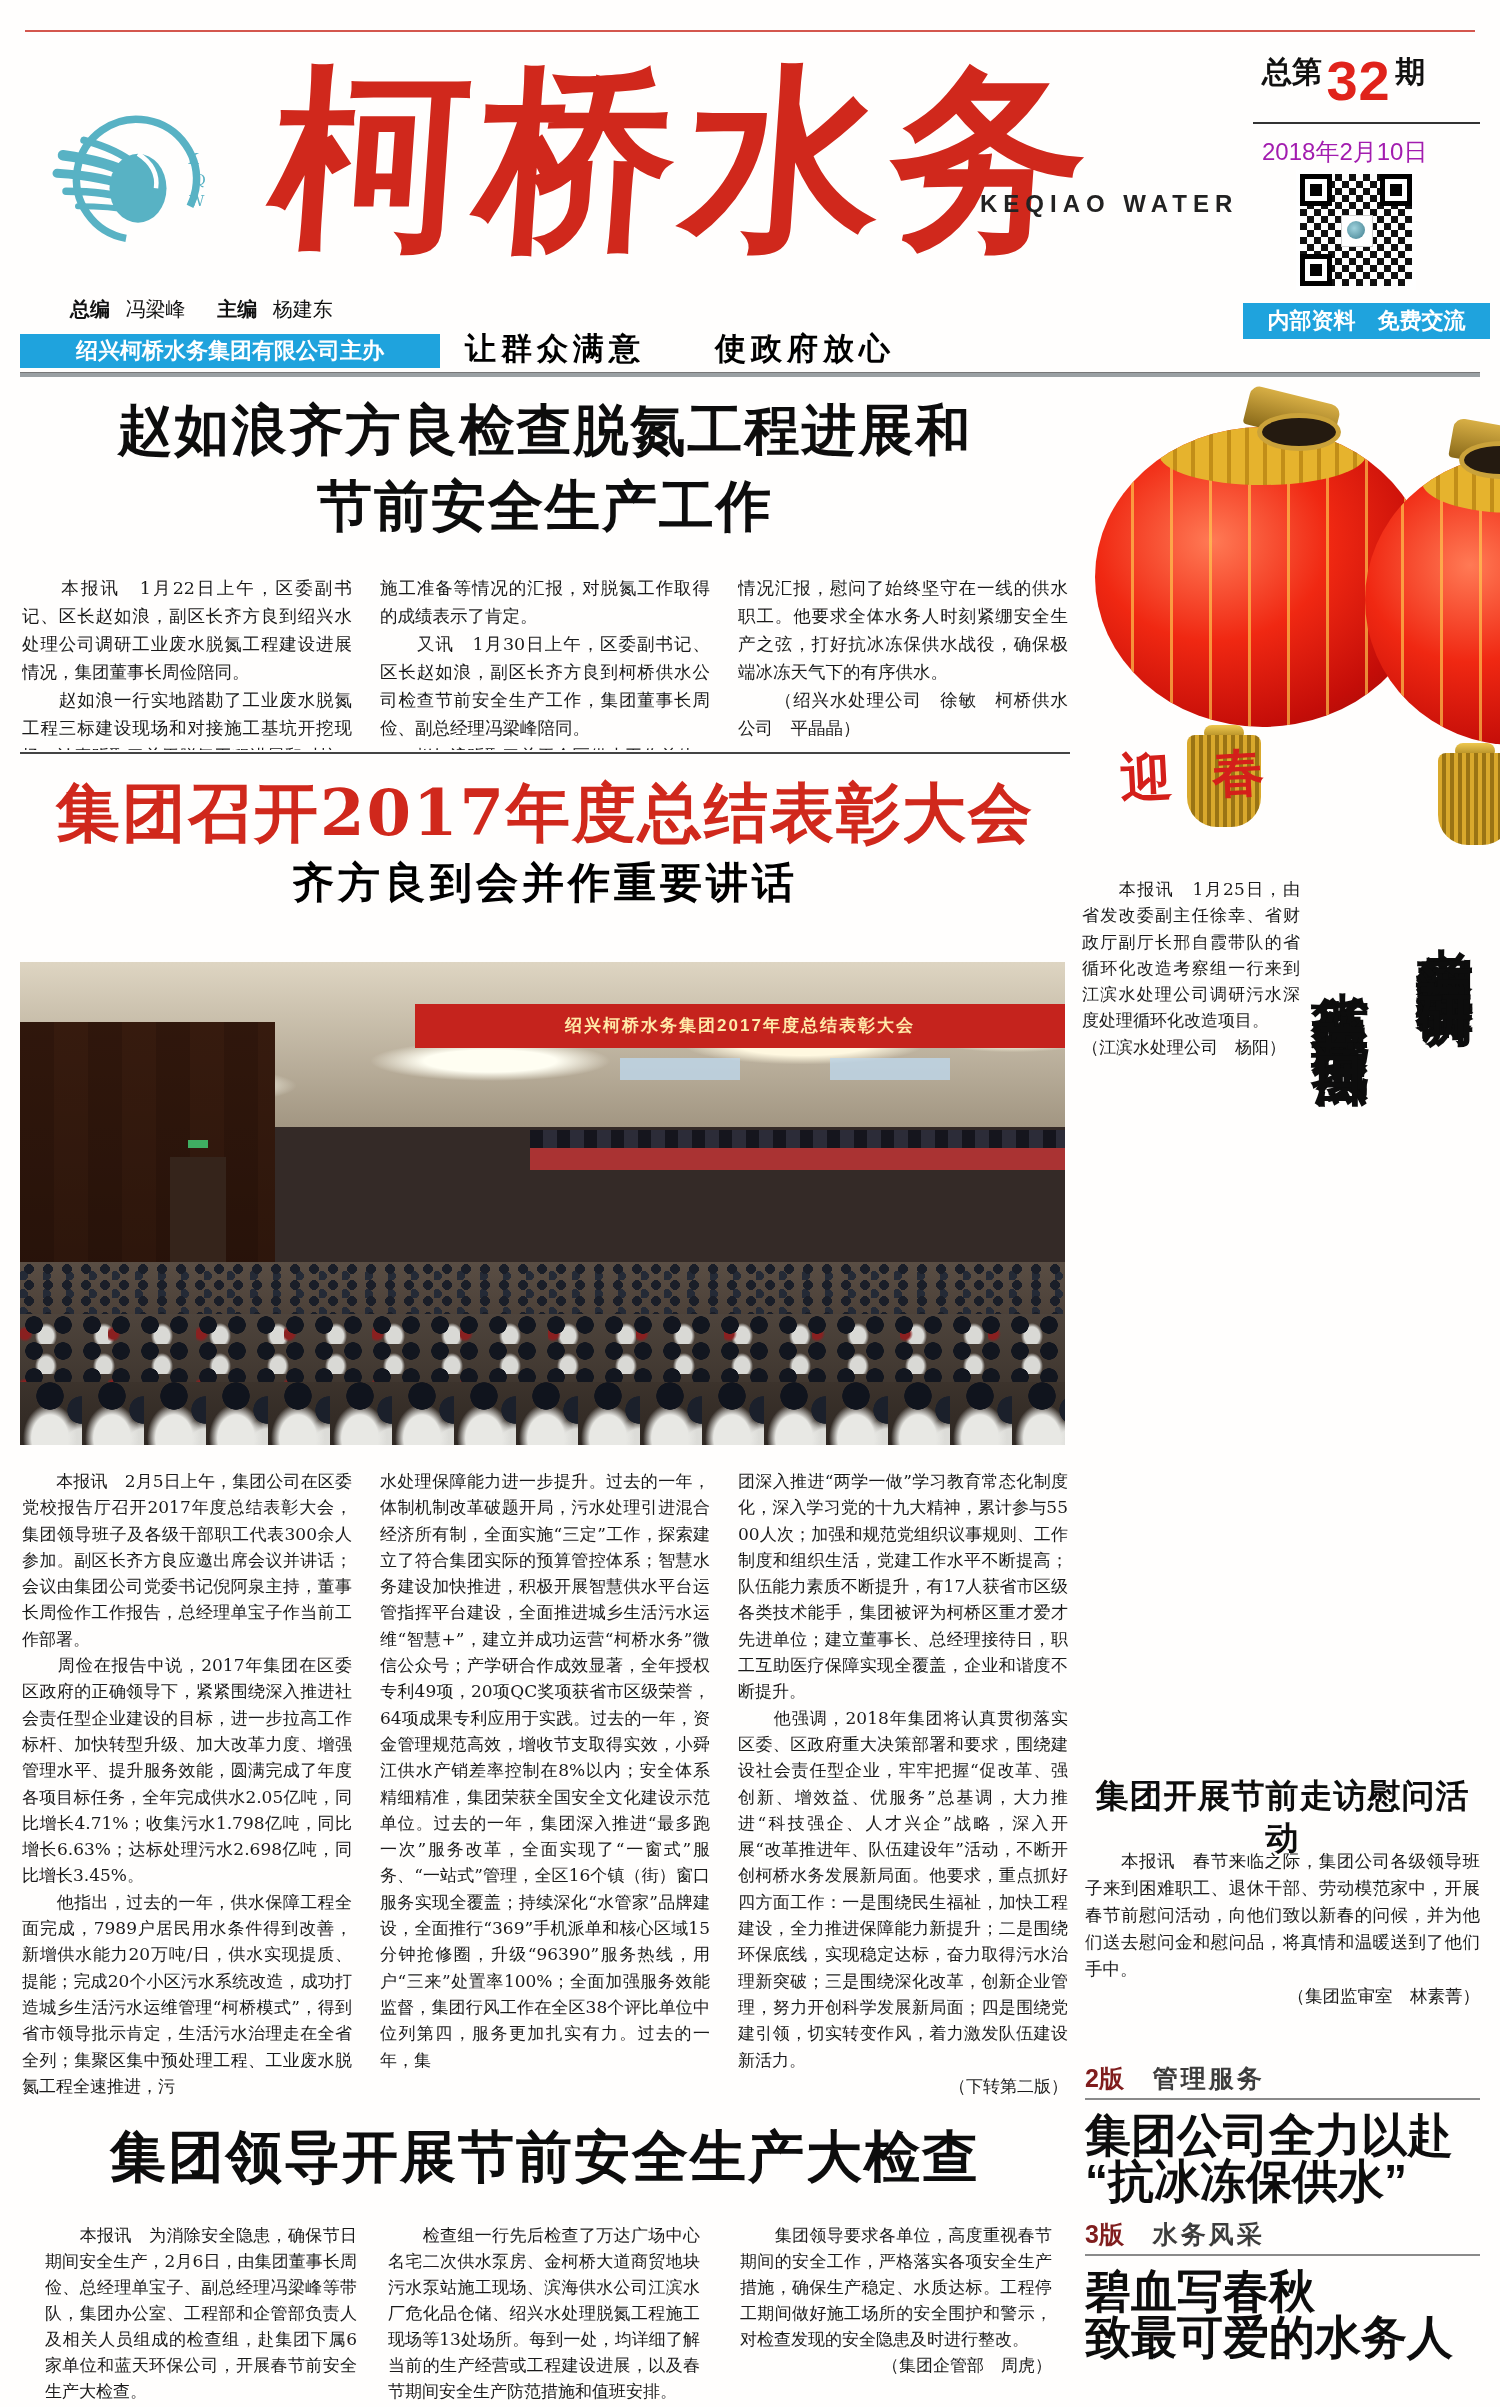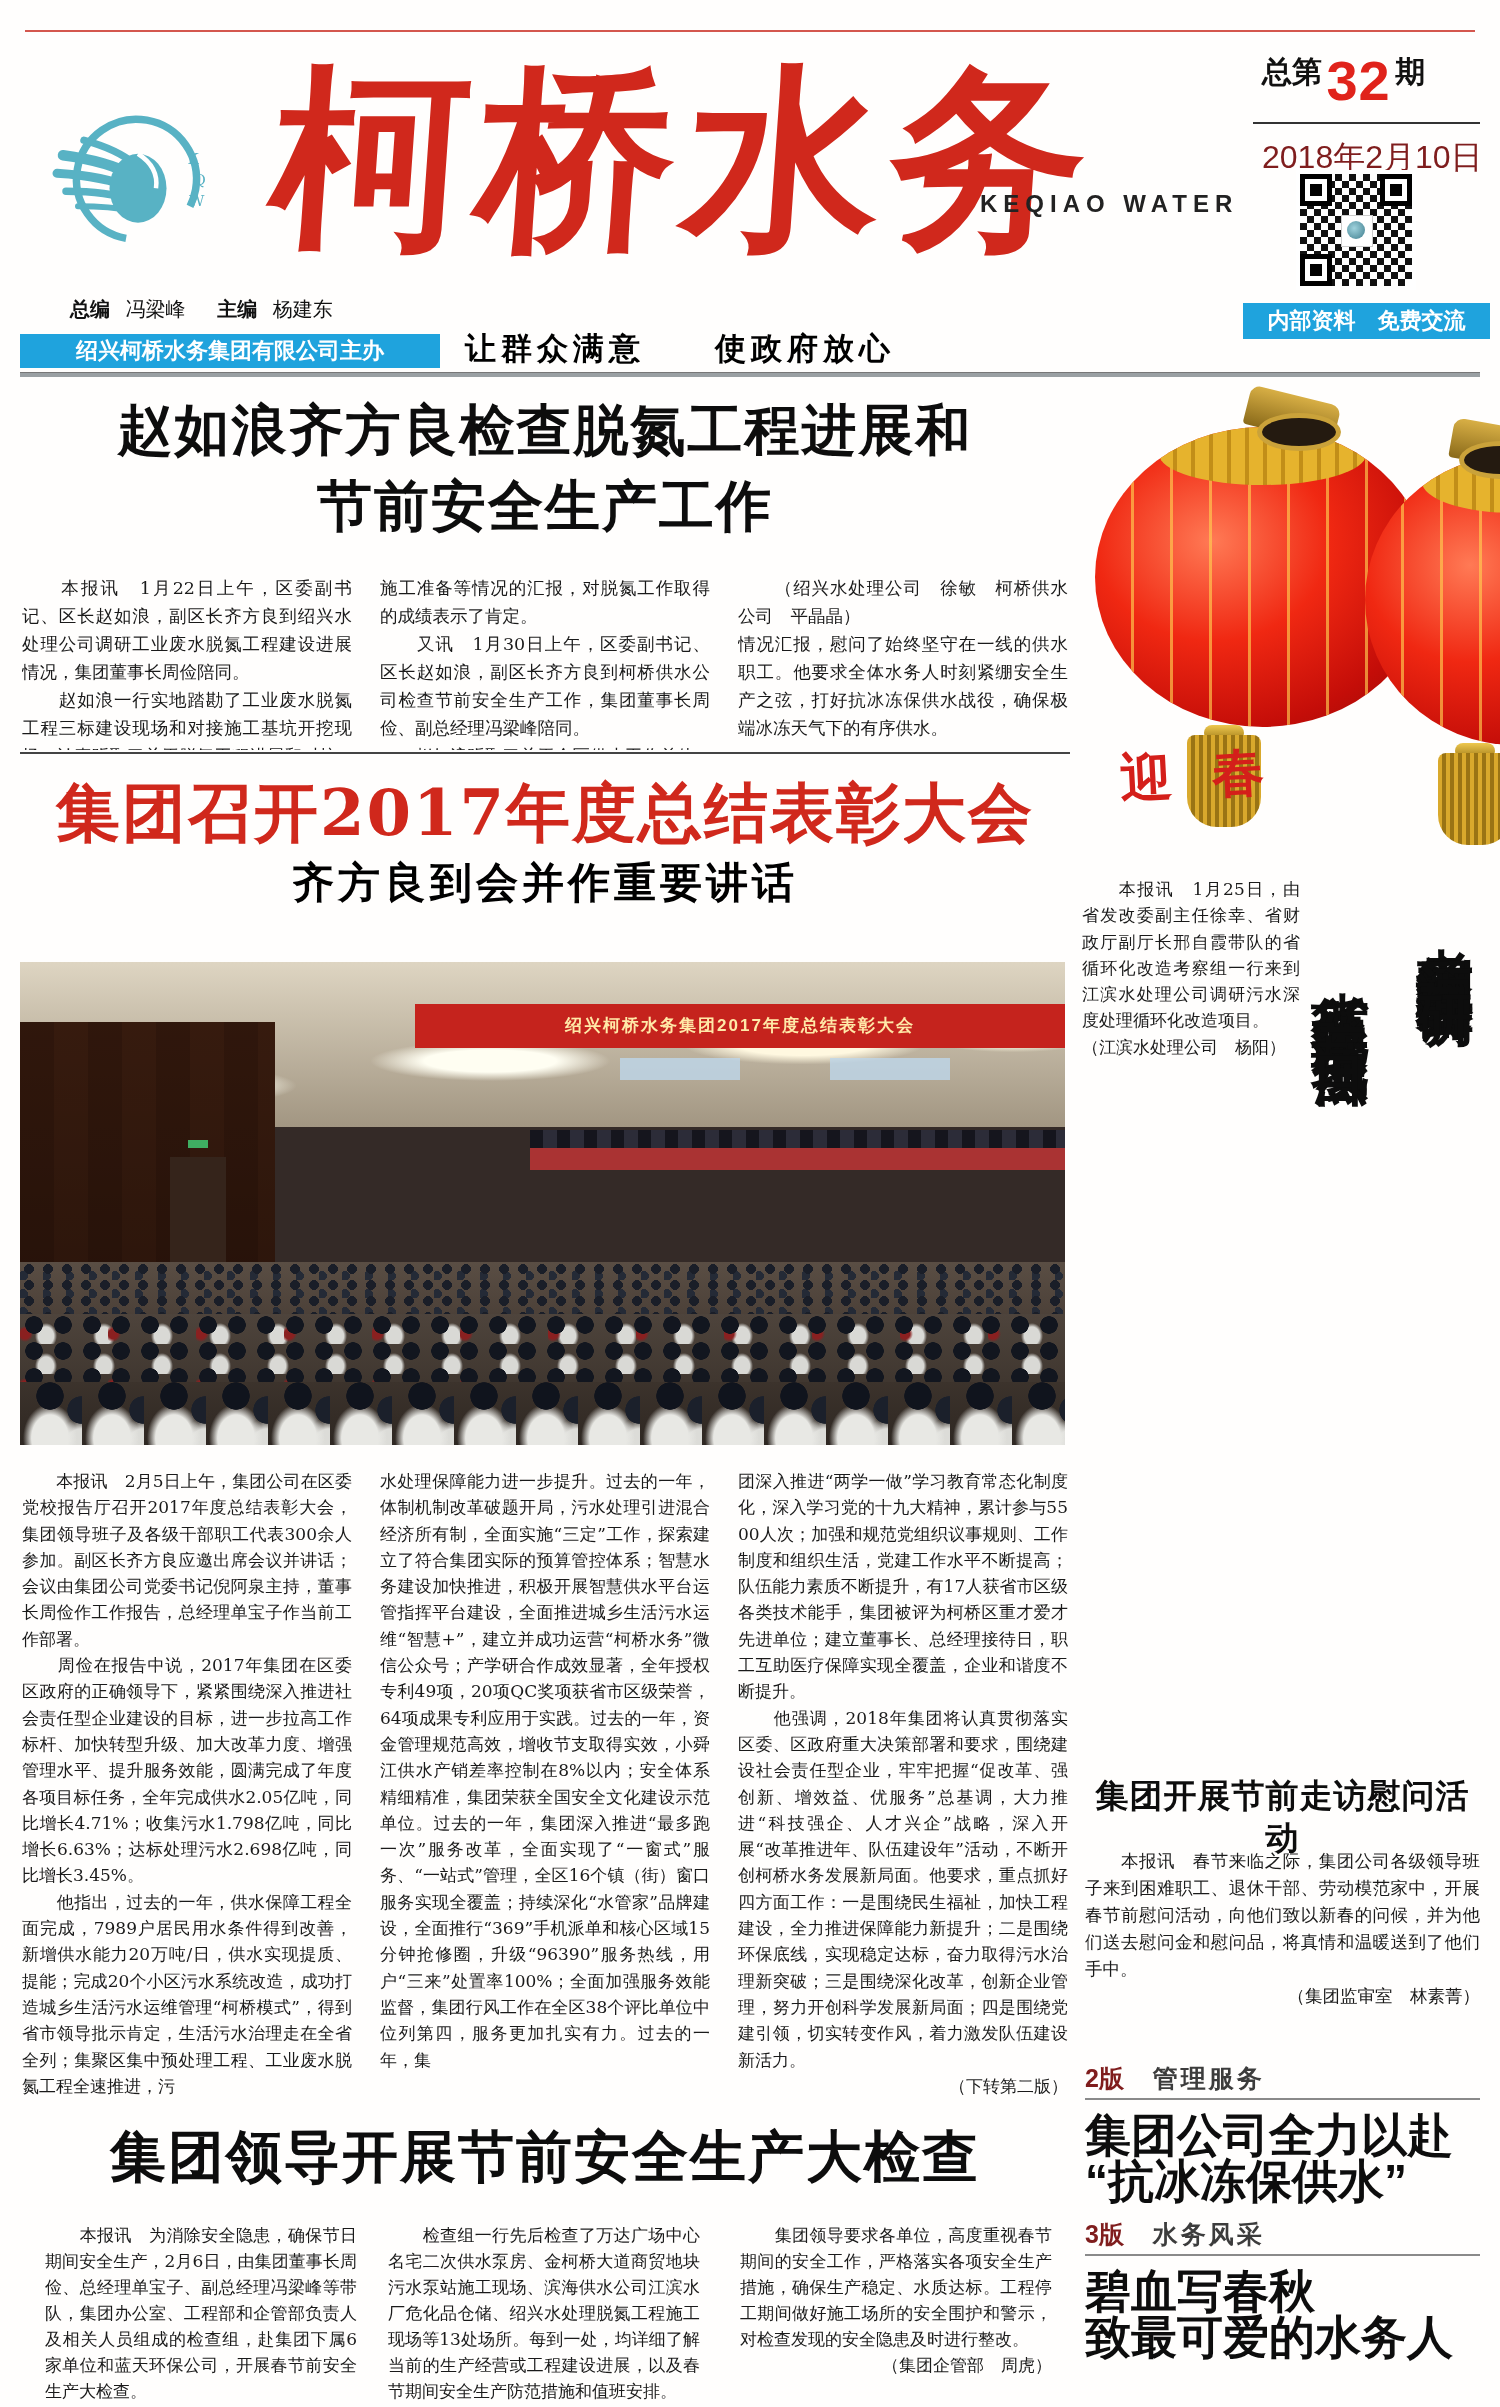--- a/index.html
+++ b/index.html
@@ -12,21 +12,21 @@
     text-align:center;letter-spacing:10px;transform:skewX(-4deg);}
   .editors{position:absolute;left:70px;top:296px;font-family:"Liberation Sans",sans-serif;font-size:20px;color:#111;}
   .editors b{font-weight:bold;margin-right:10px;}
   .editors span{margin-right:26px;}
   .title-en{position:absolute;left:980px;top:190px;font-family:"Liberation Sans",sans-serif;
     font-size:24px;font-weight:bold;letter-spacing:6px;color:#222;}
   .issue{position:absolute;left:1262px;top:48px;font-family:"Liberation Sans",sans-serif;color:#111;}
   .issue .ip,.issue .is{font-size:30px;font-weight:bold;vertical-align:18px;}
   .issue .num{font-size:56px;font-weight:bold;color:#e0231b;letter-spacing:1px;}
   .issue-rule{position:absolute;left:1253px;top:122px;width:227px;height:2px;background:#333;}
-  .date{position:absolute;left:1262px;top:136px;font-family:"Liberation Sans",sans-serif;font-size:32px;color:#7f1d1d;}
+  .date{position:absolute;left:1262px;top:136px;font-family:"Liberation Sans",sans-serif;font-size:24px;color:#a21caf;}
   
   .qr{position:absolute;left:1300px;top:174px;width:112px;height:112px;
       background:repeating-conic-gradient(#111 0% 25%, #fff 0% 50%) 0 0/14px 14px;outline:4px solid #fff;}
   .qr .finder{position:absolute;width:22px;height:22px;border:5px solid #000;background:#fff;}
   .qr .finder::after{content:"";position:absolute;left:5px;top:5px;width:12px;height:12px;background:#000;}
   .qr .f1{left:0;top:0}.qr .f2{right:0;top:0}.qr .f3{left:0;bottom:0}
   .qr .center-logo{position:absolute;left:41px;top:41px;width:30px;height:30px;background:#fff;border:1px solid #ccc;}
   .qr .center-logo::after{content:"";position:absolute;left:5px;top:5px;width:18px;height:18px;border-radius:50%;
       background:radial-gradient(circle at 40% 40%, #9fd2dd, #3e7d8d);}
   .info-bar{position:absolute;left:1243px;top:303px;width:247px;height:36px;background:#1fa3dd;color:#fff;
@@ -197,22 +197,22 @@
     <div class="col a1col" style="left:22px">
       <p>　　本报讯　1月22日上午，区委副书记、区长赵如浪，副区长齐方良到绍兴水处理公司调研工业废水脱氮工程建设进展情况，集团董事长周俭陪同。</p>
       <p>　　赵如浪一行实地踏勘了工业废水脱氮工程三标建设现场和对接施工基坑开挖现场，认真听取了关于脱氮工程进展和对接</p>
     </div>
     <div class="col a1col" style="left:380px">
       <p>施工准备等情况的汇报，对脱氮工作取得的成绩表示了肯定。</p>
       <p>　　又讯　1月30日上午，区委副书记、区长赵如浪，副区长齐方良到柯桥供水公司检查节前安全生产工作，集团董事长周俭、副总经理冯梁峰陪同。</p>
       <p>　　赵如浪听取了关于全区供水工作总体</p>
     </div>
     <div class="col a1col" style="left:738px">
+      <p>情况汇报，慰问了始终坚守在一线的供水职工。他要求全体水务人时刻紧绷安全生产之弦，打好抗冰冻保供水战役，确保极端冰冻天气下的有序供水。</p>
       <p>　　（绍兴水处理公司　徐敏　柯桥供水公司　平晶晶）</p>
-      <p>情况汇报，慰问了始终坚守在一线的供水职工。他要求全体水务人时刻紧绷安全生产之弦，打好抗冰冻保供水战役，确保极端冰冻天气下的有序供水。</p>
     </div>
     <div class="rule-a1"></div>
   </div>
 
   <div class="lanterns">
     <div class="lan" style="left:10px;top:10px;width:340px;height:360px">
       <div class="cap" style="top:0;left:58%;transform:translateX(-50%) rotate(14deg)"></div>
       <div class="body" style="width:335px;height:300px;margin-top:32px">
         <div class="ribs"></div>
         <div class="band"></div>

